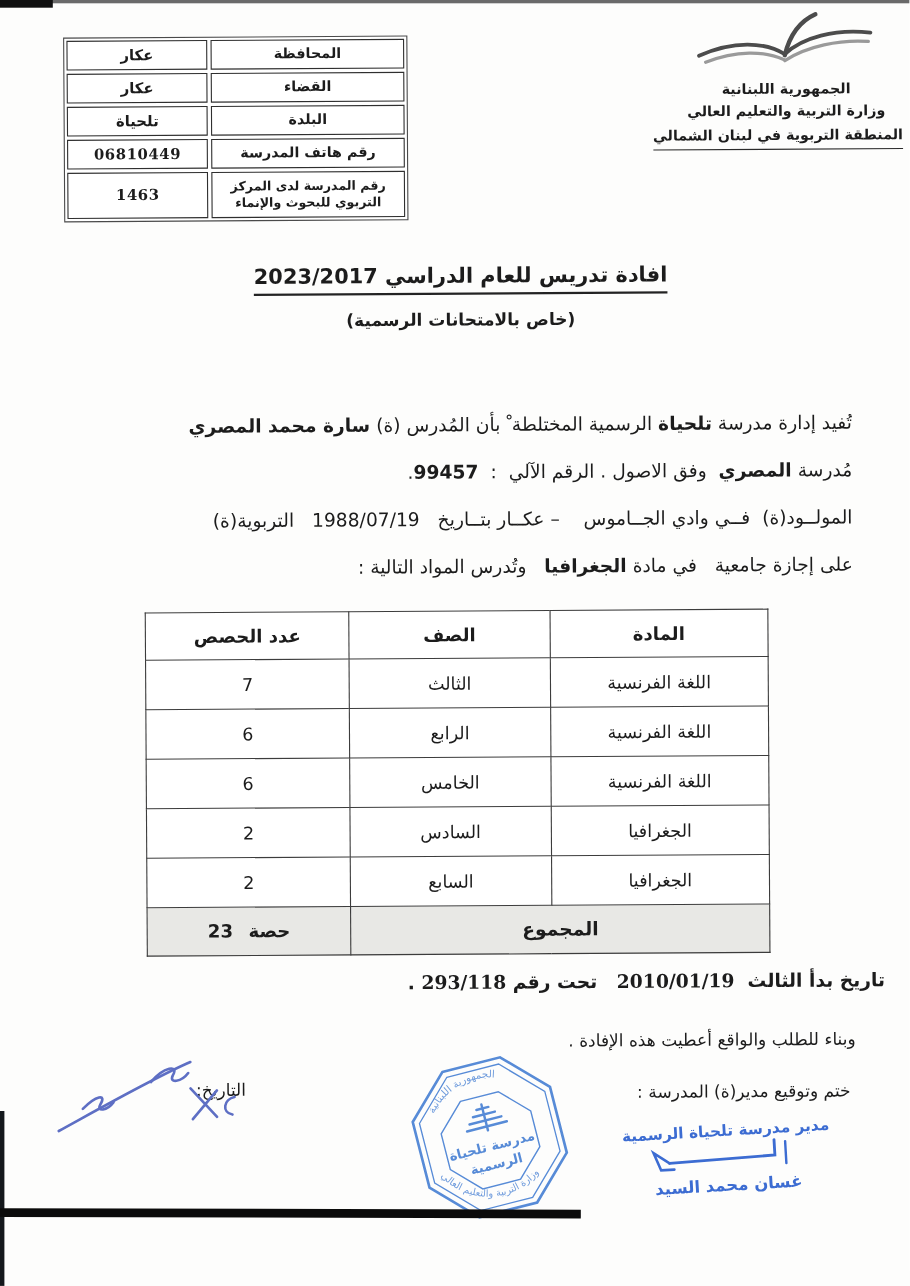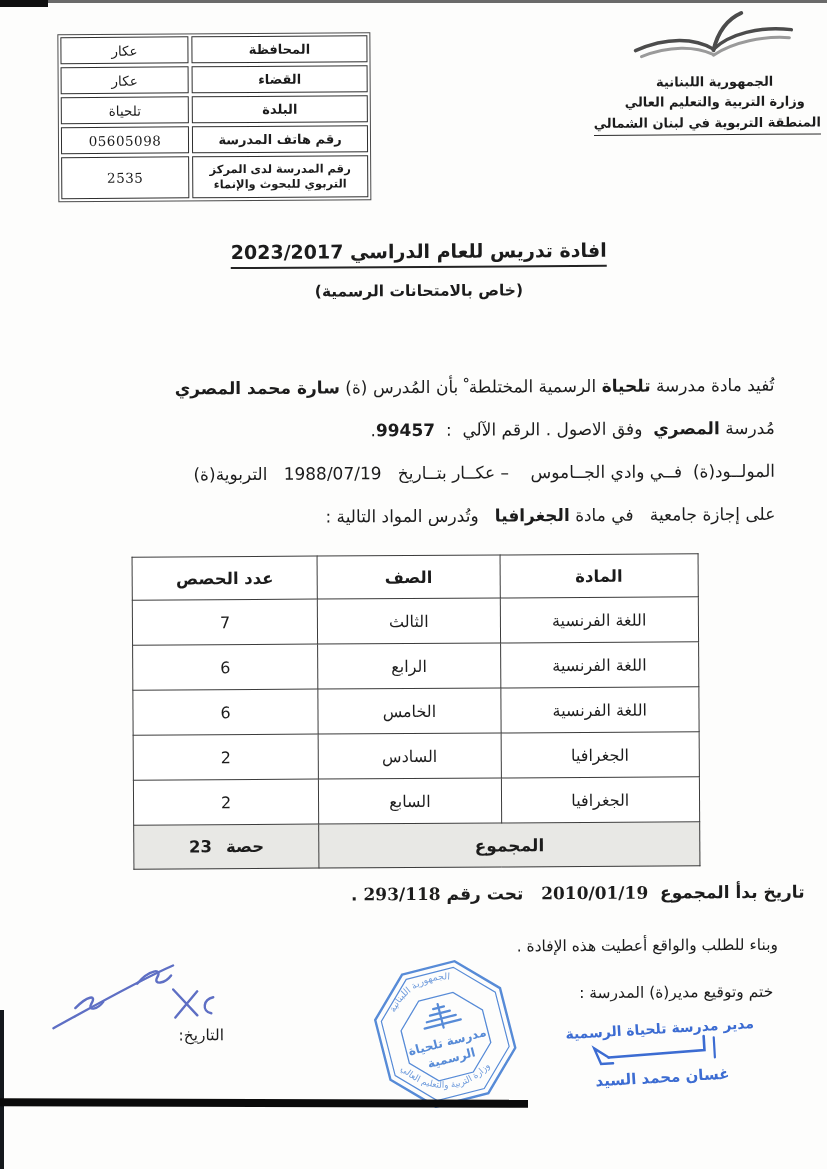--- a/index.html
+++ b/index.html
@@ -21,21 +21,21 @@
   .gov-line{font-size:13px;font-weight:bold;line-height:20px;white-space:nowrap;}
   .gov-line.u{display:inline-block;border-bottom:1.6px solid #2b2b2b;padding-bottom:1px;}
 
   
   .info-table{position:absolute;top:32px;left:60px;width:307px;direction:rtl;
     display:flex;flex-direction:column;gap:3px;border:1.5px solid #4a4a4a;padding:2px;background:#fff;}
   .info-row{display:flex;gap:3px;}
   .info-label{width:176px;border:1.6px solid #2f2f2f;display:flex;align-items:center;justify-content:center;
     font-size:13px;font-weight:bold;text-align:center;min-height:27px;line-height:15px;padding:1px 3px;box-sizing:border-box;}
   .info-value{flex:1;border:1.6px solid #2f2f2f;display:flex;align-items:center;justify-content:center;
-    font-size:13.5px;font-weight:normal;min-height:27px;box-sizing:border-box;}
+    font-size:13.5px;font-weight:bold;min-height:27px;box-sizing:border-box;}
   .info-row.tall .info-label{font-size:11.5px;min-height:42px;}
   .num-serif{font-family:"DejaVu Serif",serif;letter-spacing:.5px;}
 
   
   .title-wrap{position:absolute;top:240px;left:0;width:840px;text-align:center;direction:rtl;}
   .main-title{display:inline-block;font-size:19px;font-weight:bold;border-bottom:2px solid #232323;padding-bottom:4px;white-space:pre;}
   .subtitle{margin-top:14px;font-size:15.5px;font-weight:bold;}
 
   
   .body-par{position:absolute;top:366px;right:52px;width:725px;direction:rtl;text-align:right;
@@ -57,21 +57,21 @@
   td.total-label-cell{text-align:left;padding-left:8px;font-size:17px;}
   td.total-value-cell{font-size:16.5px;}
   .total-pair{direction:ltr;unicode-bidi:isolate;display:inline-flex;gap:14px;align-items:baseline;justify-content:space-between;}
 
   
   .start-line{position:absolute;top:884px;right:25px;direction:rtl;font-size:17px;font-weight:bold;white-space:pre;}
 
   
   .grant-line{position:absolute;top:938px;right:52px;direction:rtl;font-size:15.5px;}
   .sign-line{position:absolute;top:985px;right:57px;direction:rtl;font-size:15.5px;}
-  .date-label{position:absolute;top:1025px;left:175px;direction:rtl;font-size:15.5px;}
+  .date-label{position:absolute;top:981px;left:175px;direction:rtl;font-size:15.5px;}
 
   
   .director-stamp{position:absolute;top:1022px;left:540px;width:235px;text-align:center;
     color:#3c6cd2;transform:rotate(-3deg);direction:rtl;}
   .director-title{font-size:14px;font-weight:bold;white-space:nowrap;}
   .director-name{font-size:15px;font-weight:bold;margin-top:2px;}
 
   .octagon-stamp{position:absolute;top:960px;left:372px;transform:rotate(-14deg);opacity:.92;}
   .date-scrawl{position:absolute;top:948px;left:42px;}
 </style>
@@ -103,37 +103,37 @@
       <div class="info-row">
         <div class="info-label">القضاء</div>
         <div class="info-value">عكار</div>
       </div>
       <div class="info-row">
         <div class="info-label">البلدة</div>
         <div class="info-value">تلحياة</div>
       </div>
       <div class="info-row">
         <div class="info-label">رقم هاتف المدرسة</div>
-        <div class="info-value num-serif">05605098</div>
+        <div class="info-value num-serif">06810449</div>
       </div>
       <div class="info-row tall">
         <div class="info-label">رقم المدرسة لدى المركز التربوي للبحوث والإنماء</div>
-        <div class="info-value num-serif">2535</div>
+        <div class="info-value num-serif">1463</div>
       </div>
     </div>
 
     <div class="title-wrap">
       <div>
         <span class="main-title"><span>افادة تدريس للعام الدراسي </span><span class="ltr">2023/2017</span></span>
       </div>
       <div class="subtitle">(خاص بالامتحانات الرسمية)</div>
     </div>
 
     <div class="body-par">
-      <div class="body-line"><span>تُفيد مادة مدرسة </span><span class="b">تلحياة</span><span> الرسمية المختلطة ْ بأن المُدرس (ة) </span><span class="b">سارة محمد المصري</span></div>
+      <div class="body-line"><span>تُفيد إدارة مدرسة </span><span class="b">تلحياة</span><span> الرسمية المختلطة ْ بأن المُدرس (ة) </span><span class="b">سارة محمد المصري</span></div>
       <div class="body-line"><span>مُدرسة </span><span class="b">المصري</span><span>  وفق الاصول . الرقم الآلي  :  </span><span class="b ltr">99457</span><span>.</span></div>
       <div class="body-line"><span>المولــود(ة)  فــي وادي الجــاموس    – عكــار بتــاريخ   </span><span class="ltr">1988/07/19</span><span>   التربوية(ة)</span></div>
       <div class="body-line"><span>على إجازة جامعية   في مادة </span><span class="b">الجغرافيا</span><span>   وتُدرس المواد التالية :</span></div>
     </div>
 
     <table class="subjects">
       <tbody>
           <tr>
         <th class="c-subject">المادة</th>
         <th class="c-class">الصف</th>
@@ -169,21 +169,21 @@
         <td class="total-value-cell">
           <span class="total-pair">
                 <span>23</span>
                 <span>حصة</span>
               </span>
         </td>
       </tr>
     </tbody>
       </table>
 
-    <div class="start-line"><span>تاريخ بدأ المجموع  </span><span class="ltr num-serif">2010/01/19</span><span>   تحت رقم </span><span class="ltr num-serif">293/118</span><span> .</span></div>
+    <div class="start-line"><span>تاريخ بدأ الثالث  </span><span class="ltr num-serif">2010/01/19</span><span>   تحت رقم </span><span class="ltr num-serif">293/118</span><span> .</span></div>
 
     <div class="grant-line">وبناء للطلب والواقع أعطيت هذه الإفادة .</div>
     <div class="sign-line">ختم وتوقيع مدير(ة) المدرسة :</div>
     <div class="date-label">التاريخ:</div>
 
     <svg class="octagon-stamp" width="140" height="150" viewBox="0 0 150 160">
       <g stroke="#4a82d4" fill="none">
         <polygon points="46,6 104,6 144,46 144,112 104,152 46,152 6,112 6,46" stroke-width="2.6"></polygon>
         <polygon points="49,12 101,12 138,49 138,109 101,146 49,146 12,109 12,49" stroke-width="1.3"></polygon>
         <polygon points="56,38 94,38 120,64 120,100 94,126 56,126 30,100 30,64" stroke-width="1.4"></polygon>

